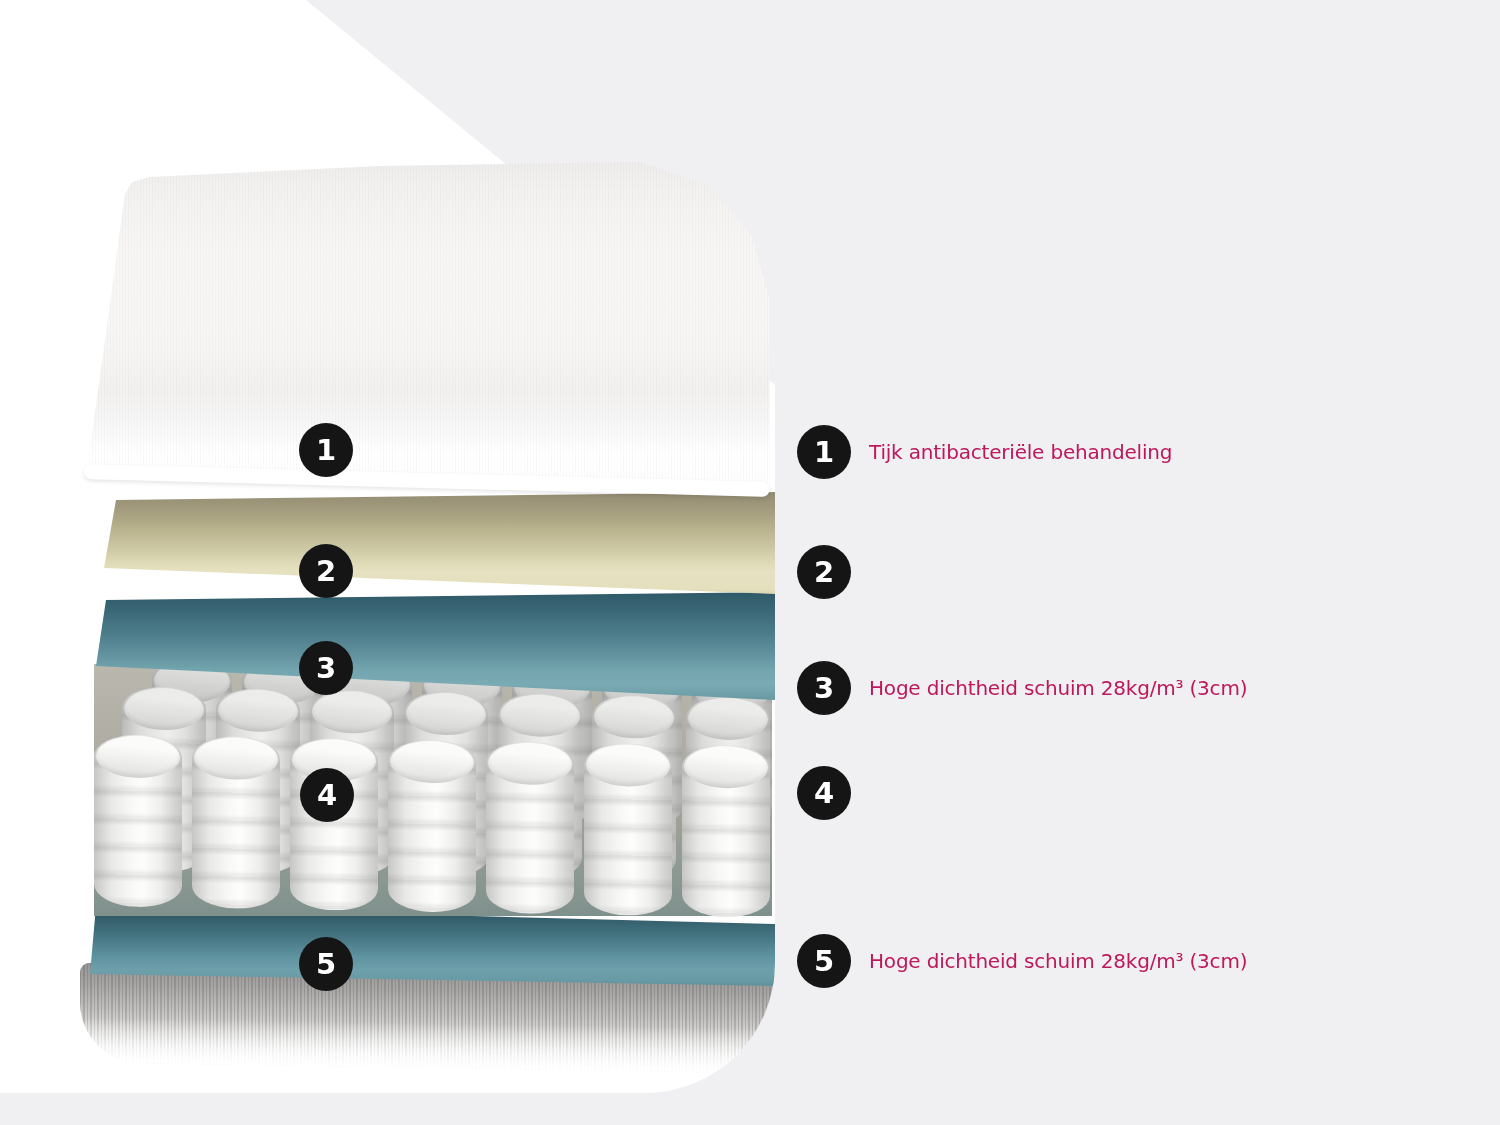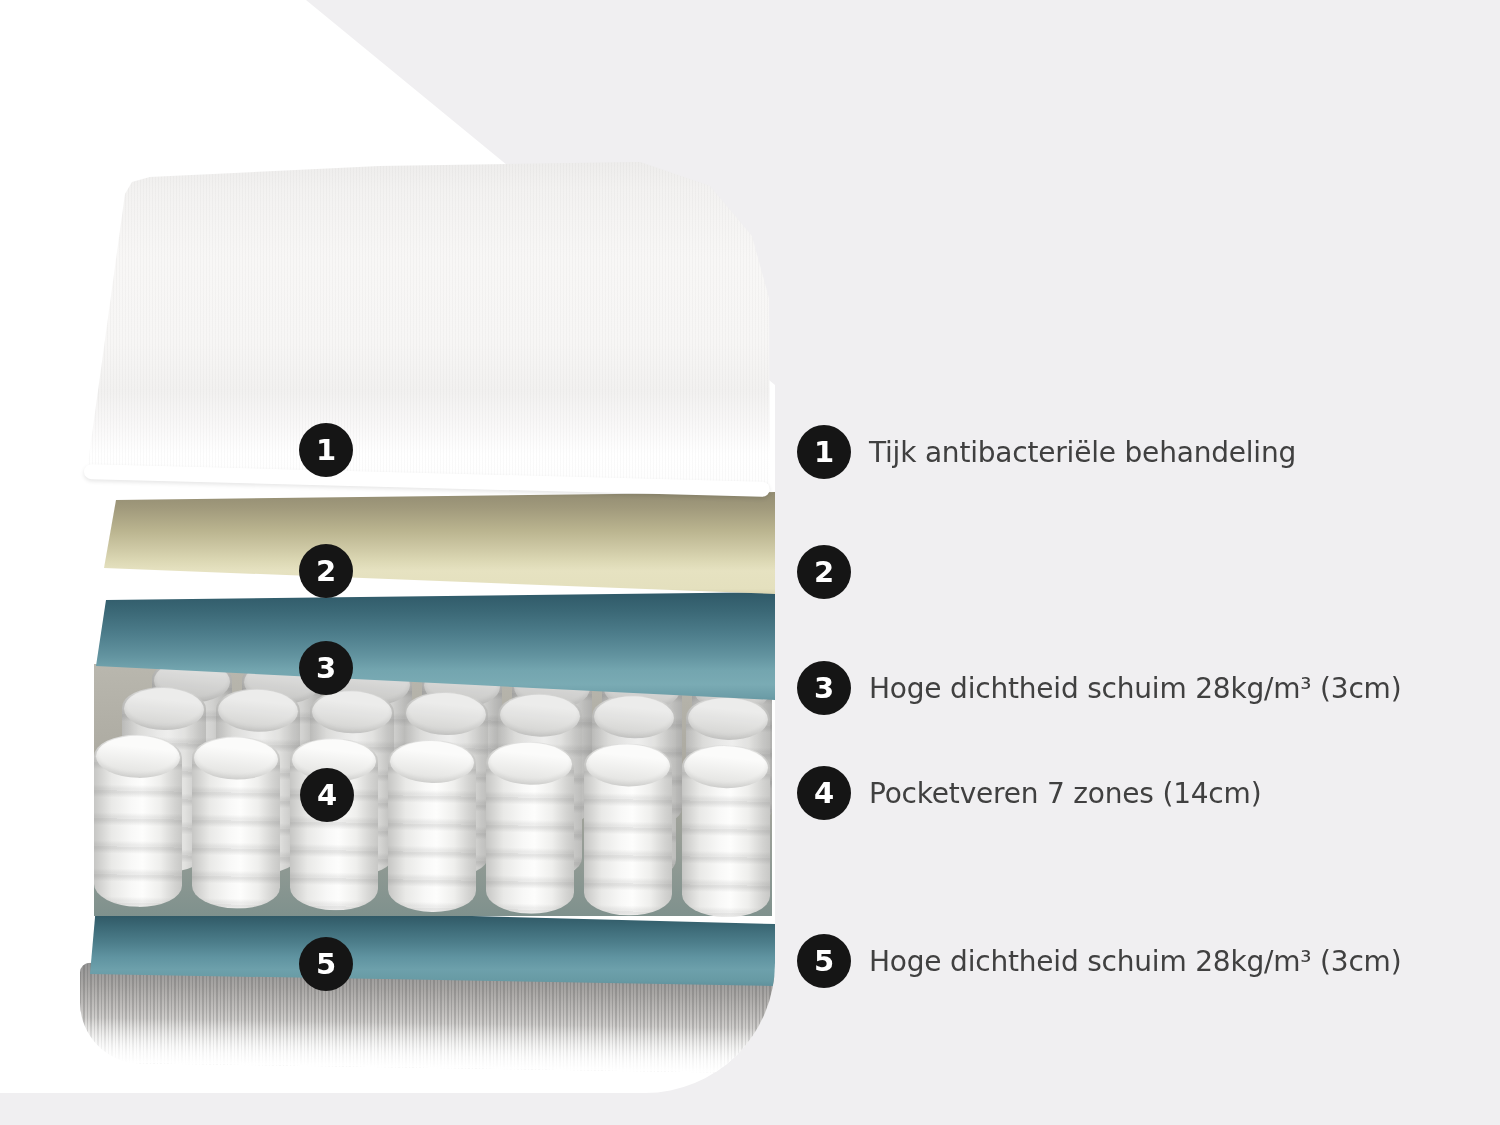--- a/index.html
+++ b/index.html
@@ -141,23 +141,23 @@
   .legend-row {
     position: absolute; left: 797px;
     display: flex; align-items: center; gap: 18px;
   }
   .legend-row-1 { top: 425px; }
   .legend-row-2 { top: 545px; }
   .legend-row-3 { top: 661px; }
   .legend-row-4 { top: 766px; }
   .legend-row-5 { top: 934px; }
   .legend-label {
-    font-size: 28px;
+    font-size: 20px;
     letter-spacing: -0.2px;
-    color: #404040;
+    color: #be185d;
     white-space: nowrap;
   }
 </style>
 </head>
 <body>
 
 <div class="photo-panel">
   <div class="bg-wedge"></div>
 
   <div class="mattress">
@@ -222,18 +222,17 @@
 </div>
 <div class="legend-row legend-row-2">
   <div class="badge">2</div>
 </div>
 <div class="legend-row legend-row-3">
   <div class="badge">3</div>
   <div class="legend-label">Hoge dichtheid schuim 28kg/m³ (3cm)</div>
 </div>
 <div class="legend-row legend-row-4">
   <div class="badge">4</div>
-  <div class="legend-label">Pocketveren 7 zones (14cm)</div>
 </div>
 <div class="legend-row legend-row-5">
   <div class="badge">5</div>
   <div class="legend-label">Hoge dichtheid schuim 28kg/m³ (3cm)</div>
 </div>
 
 </body></html>

